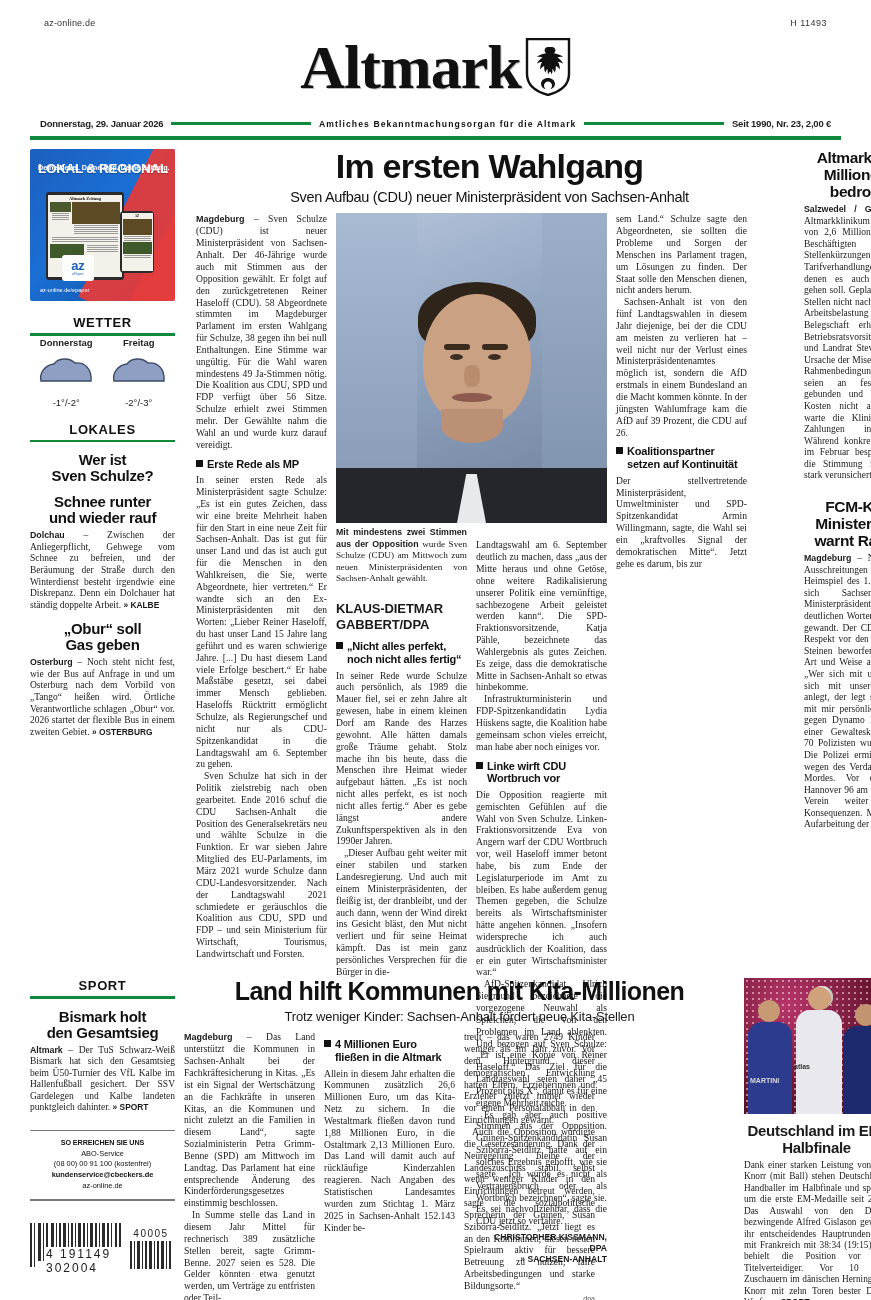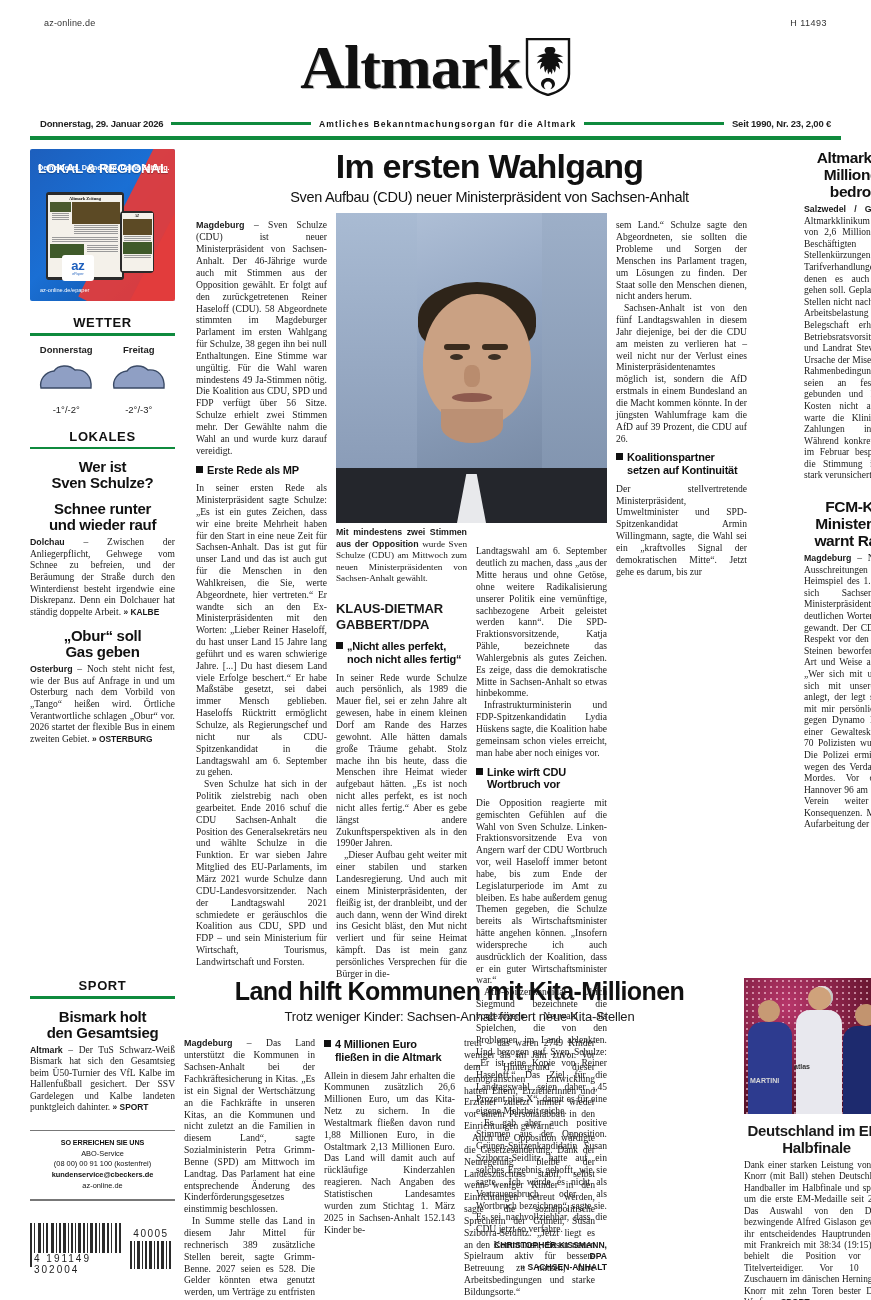--- a/index.html
+++ b/index.html
@@ -46,52 +46,52 @@
   .mini-head { font-family:"Liberation Serif",serif; font-weight:bold; font-size:4.4px; text-align:center; color:#111; padding-top:1px;}
   .mini-photo { background:#4a5a2e; }
   .mini-line { background:#9a9a9a; height:1px; margin:1px 2px; }
   .az-badge { position: absolute; left: 32px; bottom: 20px; width: 32px; height: 26px; background: #fff; border-radius: 3px; display:flex; flex-direction:column; align-items:center; justify-content:center; }
   .az-badge b { font-family:"Liberation Sans",sans-serif; font-size:13px; color:#1d5fbd; line-height:.95;}
   .az-badge s { font-family:"Liberation Sans",sans-serif; font-size:3.6px; color:#1d5fbd; text-decoration:none;}
   .ad-url { position: absolute; left: 10px; bottom: 8px; color: #fff; font-family:"Liberation Sans",sans-serif; font-size: 5.6px; }
 
   .sec-head { text-align: center; font-family: "Liberation Sans", sans-serif; font-weight: bold; font-size: 13px; letter-spacing: .6px; color: #111; margin-top: 14px; }
   .sec-rule { height: 2.5px; background: #0f8a3d; margin-top: 3px; }
-  .wx-row { display: flex; margin-top: 8px; }
+  .wx-row { display: flex; margin-top: 1px; }
   .wx-col { flex: 1; text-align: center; }
   .wx-day { font-family: "Liberation Sans", sans-serif; font-size: 9.5px; font-weight: 600; color: #222; }
   .wx-icon { height: 30px; margin-top: 9px; position: relative; }
   .wx-icon svg { display:block; margin: 0 auto; }
   .wx-temp { font-family: "Liberation Sans", sans-serif; font-size: 9.5px; color: #222; margin-top: 10px; }
 
   .teaser { margin-top: 10px; }
   .teaser-h { font-family: "Liberation Sans", sans-serif; font-weight: bold; font-size: 15px; line-height: 1.07; text-align: center; color: #111; letter-spacing: -.3px; }
   .teaser-p { font-family: "Liberation Serif", serif; font-size: 9.5px; line-height: 1.22; text-align: justify; margin-top: 4px; color: #1a1a1a; }
   .teaser-p b { font-family: "Liberation Sans", sans-serif; font-size: 8.8px; }
   .ref { font-family: "Liberation Sans", sans-serif; font-weight: bold; font-size: 8.4px; white-space: nowrap; }
 
   .contact { margin-top: 16px; border-top: 1.5px solid #777; padding-top: 0; }
   .contact-inner { text-align: center; font-family: "Liberation Sans", sans-serif; font-size: 7.4px; line-height: 1.45; color: #111; padding-top: 7px; }
   .contact-inner .t1 { font-weight: bold; font-size: 7.2px; letter-spacing: -.1px;}
   .contact-inner .t4 { font-weight: bold; }
   .contact-rule { height: 1.5px; background: #777; margin-top: 8px; }
 
   .barcodes { display: flex; align-items: flex-end; gap: 8px; margin-top: 22px; }
   .bc-main { position: relative; }
-  .bc-num { position: absolute; bottom: -2px; left: 4px; font-family: "Liberation Sans", sans-serif; font-size: 10px; letter-spacing: 2px; color: #222; background: #fff; }
+  .bc-num { position: absolute; bottom: -2px; left: 16px; font-family: "Liberation Sans", sans-serif; font-size: 12px; letter-spacing: 2px; color: #222; background: #fff; }
   .bc-side-num { font-family: "Liberation Sans", sans-serif; font-size: 10px; letter-spacing: 1.5px; color: #222; text-align:center;}
 
   
   .lead { grid-column: 2 / 6; }
   .lead-h1 { font-family: "Liberation Sans", sans-serif; font-weight: bold; font-size: 34px; line-height: 1.04; text-align: center; letter-spacing: -.8px; color: #111; }
   .lead-sub { font-family: "Liberation Sans", sans-serif; font-size: 14.5px; text-align: center; margin-top: 5px; color: #111; letter-spacing: -.3px; }
   .lead-cols { display: grid; grid-template-columns: 131px 131px 131px 131px; column-gap: 9px; margin-top: 8px; }
   .col { position: relative; }
   p.art { font-family: "Liberation Serif", serif; font-size: 9.6px; line-height: 1.235; text-align: justify; color: #1a1a1a; text-indent: 8px; }
-  p.art.first { text-indent: 0; margin-top: 6px; }
+  p.art.first { text-indent: 0; }
   p.art b.loc { font-family: "Liberation Sans", sans-serif; font-weight: bold; font-size: 9px; }
   .subhead { font-family: "Liberation Sans", sans-serif; font-weight: bold; font-size: 11px; line-height: 1.15; margin: 7px 0 4px; color: #111; letter-spacing: -.2px; }
   .subhead .sq { display: inline-block; width: 7px; height: 7px; background: #111; margin-right: 4px; vertical-align: 1px; }
   .subhead .ind { display:block; padding-left: 11px; }
   .byline { font-family: "Liberation Sans", sans-serif; font-weight: bold; font-size: 8.6px; text-align: right; margin-top: 5px; line-height: 1.3; }
 
   .photo { width: 271px; height: 310px; position: relative; overflow: hidden; background: #93a8c4; }
   .photo .p-bg { position:absolute; inset:0; background: linear-gradient(160deg,#b4c4da 0%,#93a6c2 40%,#6d7f99 100%); }
   .photo .p-panelL { position:absolute; left:0; top:0; width:30%; height:100%; background: linear-gradient(180deg,#a9bbd3,#8496b2); }
   .photo .p-panelR { position:absolute; right:0; top:0; width:24%; height:100%; background: linear-gradient(180deg,#9dafc8,#7d90ab); }

